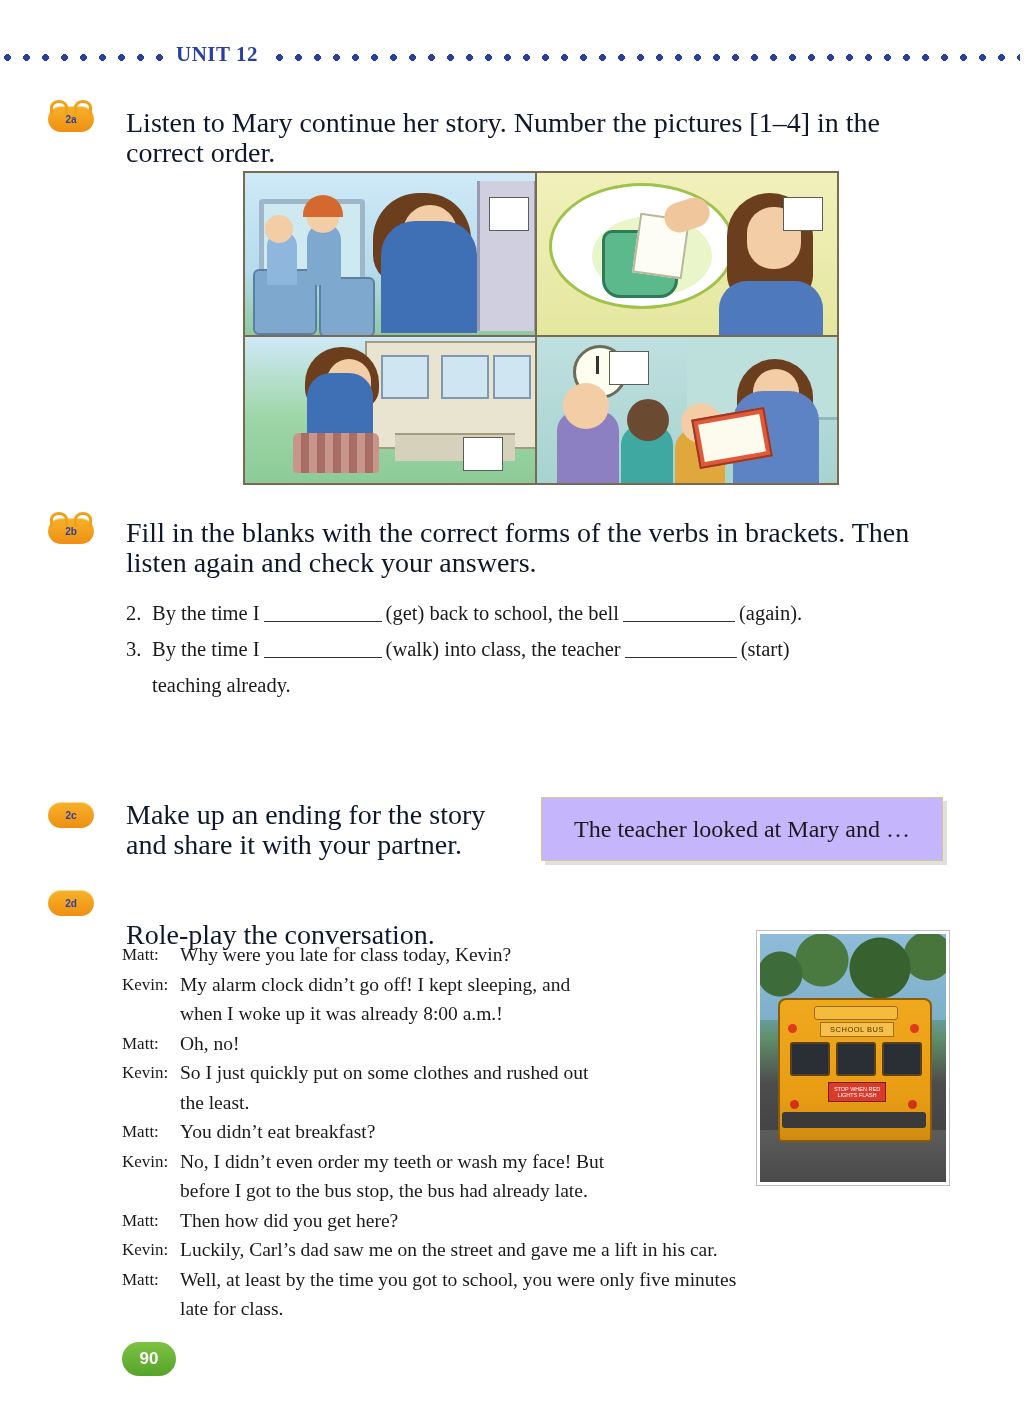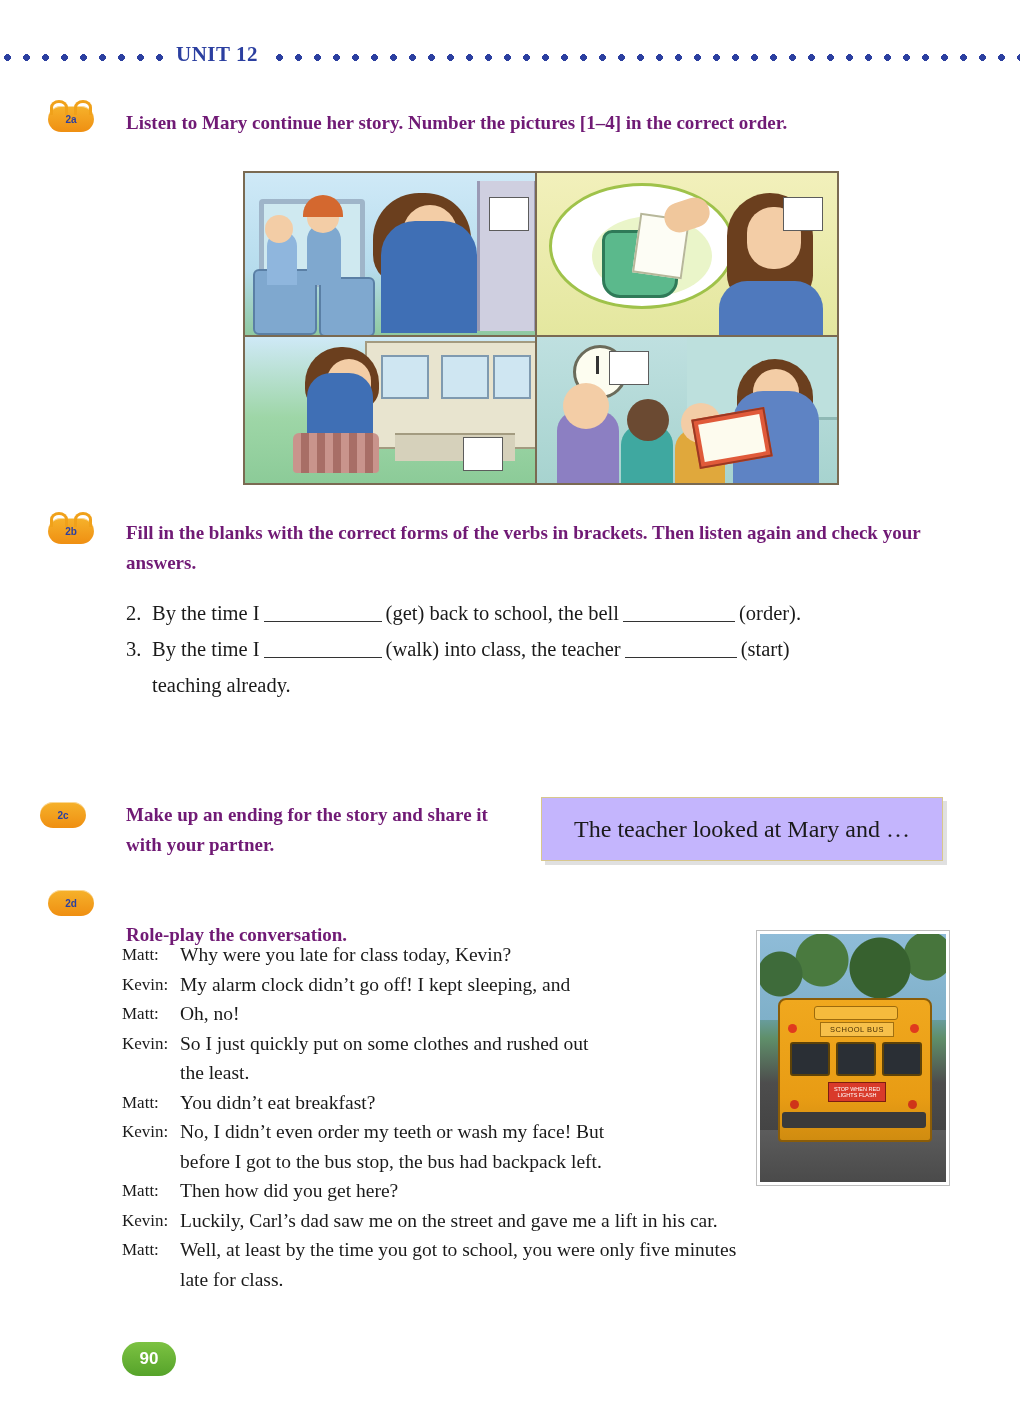--- a/index.html
+++ b/index.html
@@ -71,24 +71,24 @@
     border: 3px solid #f0a11a;
     border-radius: 50% 50% 0 0;
     border-bottom: none;
   }
   .badge.headphone::before { left: 2px;  }
   .badge.headphone::after  { right: 2px; }
 
   .instr {
     position: absolute;
     font-family: "Liberation Serif", serif;
-    font-weight: bold;
-    font-size: 19px;
+    font-weight: normal;
+    font-size: 28px;
     line-height: 30px;
-    color: #701a75;
+    color: #0f172a;
   }
 
   
   .comic {
     position: absolute;
     left: 243px;
     top: 171px;
     width: 592px;
     height: 310px;
     border: 2px solid #7a6a52;
@@ -450,62 +450,63 @@
   <div class="divline" style="left:290px; top:0; width:2px; height:310px;"></div>
   <div class="divline" style="left:0; top:162px; width:290px; height:2px;"></div>
   <div class="divline" style="left:292px; top:162px; width:300px; height:2px;"></div>
 </div>
 
 <div class="badge headphone" style="left:48px; top:518px;">2b</div>
 <div class="instr" style="left:126px; top:518px; width:810px;">Fill in the blanks with the correct forms of the verbs in brackets. Then listen again and check your answers.</div>
 
 <div class="qlist">
   <div class="qrow">
-    <span class="qnum">2.</span><span>By the time I</span><span class="blank"></span><span>(get) back to school, the bell</span><span class="blank short"></span><span>(order).</span>
+    <span class="qnum">2.</span><span>By the time I</span><span class="blank"></span><span>(get) back to school, the bell</span><span class="blank short"></span><span>(again).</span>
   </div>
   <div class="qrow">
     <span class="qnum">3.</span><span>By the time I</span><span class="blank"></span><span>(walk) into class, the teacher</span><span class="blank short"></span><span>(start)</span>
     <div><span class="indent"></span><span>teaching already.</span></div>
   </div>
 </div>
 
-<div class="badge" style="left:40px; top:802px;">2c</div>
+<div class="badge" style="left:48px; top:802px;">2c</div>
 <div class="instr" style="left:126px; top:800px; width:400px;">Make up an ending for the story and share it with your partner.</div>
 <div class="callout">The teacher looked at Mary and …</div>
 
 <div class="badge" style="left:48px; top:890px;">2d</div>
 <div class="instr" style="left:126px; top:920px; width:500px;">Role-play the conversation.</div>
 
 <div class="dialogue">
   <div class="dline">
       <div class="spk">Matt:</div>
       <div class="utt">Why were you late for class today, Kevin?</div>
     </div>
   <div class="dline">
       <div class="spk">Kevin:</div>
       <div class="utt">My alarm clock didn’t go off! I kept sleeping, and</div>
     </div>
+  <div class="cont">when I woke up it was already 8:00 a.m.!</div>
   <div class="dline">
       <div class="spk">Matt:</div>
       <div class="utt">Oh, no!</div>
     </div>
   <div class="dline">
       <div class="spk">Kevin:</div>
       <div class="utt">So I just quickly put on some clothes and rushed out</div>
     </div>
   <div class="cont">the least.</div>
   <div class="dline">
       <div class="spk">Matt:</div>
       <div class="utt">You didn’t eat breakfast?</div>
     </div>
   <div class="dline">
       <div class="spk">Kevin:</div>
       <div class="utt">No, I didn’t even order my teeth or wash my face! But</div>
     </div>
-  <div class="cont">before I got to the bus stop, the bus had backpack left.</div>
+  <div class="cont">before I got to the bus stop, the bus had already late.</div>
   <div class="dline">
       <div class="spk">Matt:</div>
       <div class="utt">Then how did you get here?</div>
     </div>
   <div class="dline">
       <div class="spk">Kevin:</div>
       <div class="utt">Luckily, Carl’s dad saw me on the street and gave me a lift in his car.</div>
     </div>
   <div class="dline">
       <div class="spk">Matt:</div>

